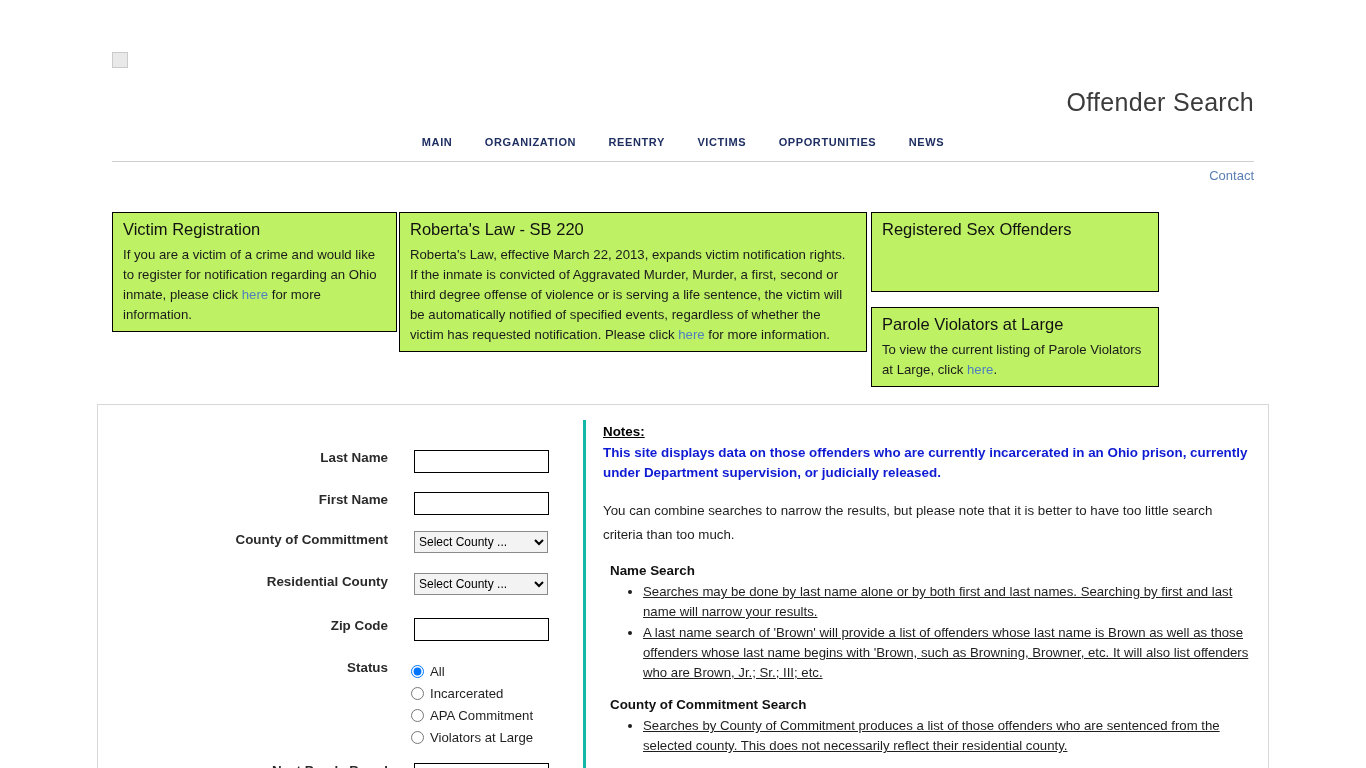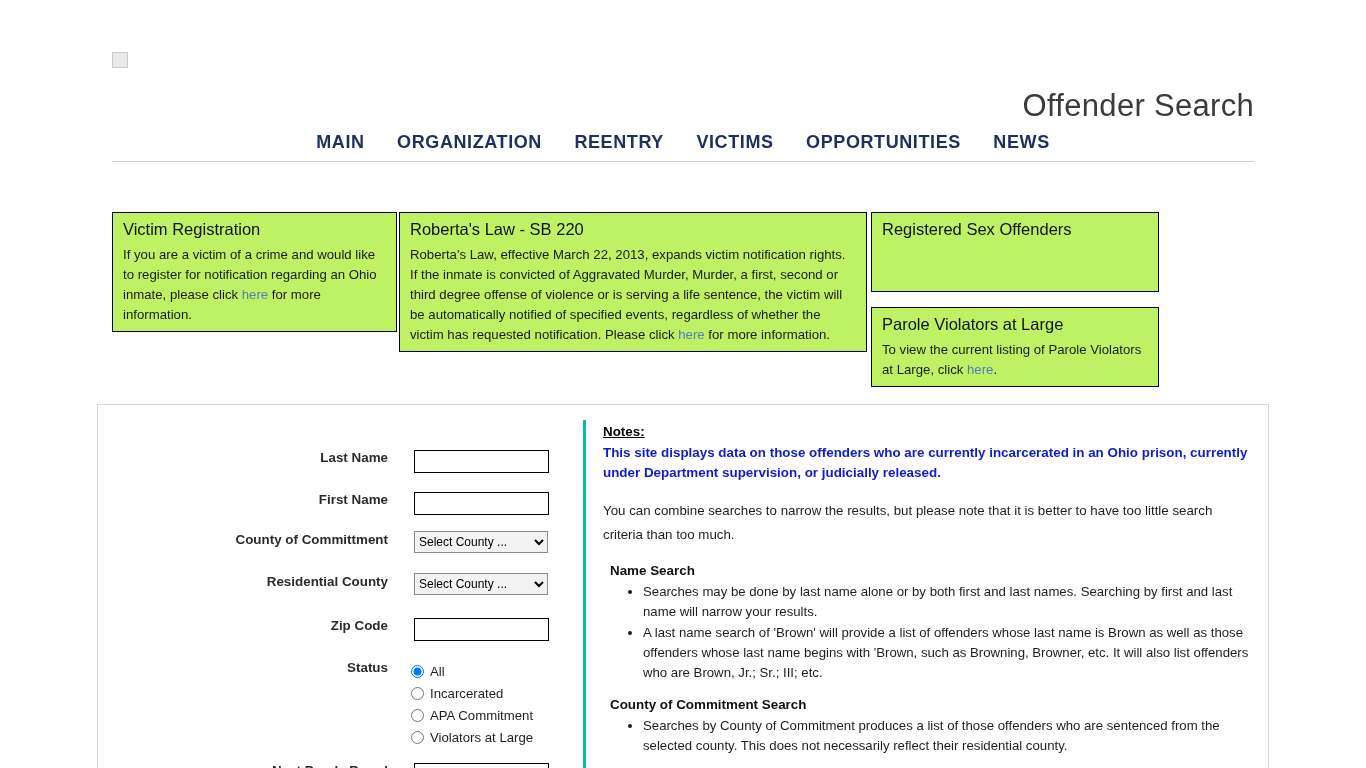--- a/index.html
+++ b/index.html
@@ -37,36 +37,36 @@
     color: #7a7a7a;
     font-size: 10px;
     line-height: 14px;
     text-align: center;
     overflow: hidden;
   }
   .site-title {
     position: absolute;
     right: 0px;
     top: 48px;
-    font-size: 31px;
+    font-size: 25px;
     color: #3b3b3b;
     letter-spacing: 0.3px;
     white-space: nowrap;
   }
   .navbar {
     position: absolute;
     left: 0;
     top: 92px;
     width: 1142px;
     text-align: center;
   }
   .navbar a {
     display: inline-block;
     margin: 0 14px;
-    font-size: 18px;
+    font-size: 11px;
     font-weight: bold;
     letter-spacing: 0.6px;
     color: #1f2f62;
     text-decoration: none;
     text-align: right;
   }
   .contact-row {
     position: absolute;
     left: 112px;
     top: 166px;
@@ -204,20 +204,21 @@
   }
   .notes-col ul {
     margin: 0 0 14px 0;
     padding-left: 40px;
   }
   .notes-col li {
     font-size: 13.2px;
     color: #1e1e1e;
     line-height: 20px;
     margin-bottom: 1px;
+    text-decoration: underline;
   }
 </style>
 </head>
 <body>
 
 <div class="page">
 
   <div class="header">
     <div class="logo-broken"></div>
     <div class="site-title">Offender Search</div>
@@ -225,20 +226,23 @@
     <div class="navbar">
       <a href="#">MAIN</a>
       <a href="#">ORGANIZATION</a>
       <a href="#">REENTRY</a>
       <a href="#">VICTIMS</a>
       <a href="#">OPPORTUNITIES</a>
       <a href="#">NEWS</a>
     </div>
   </div>
 
+  <div class="contact-row">
+    <a href="#">Contact</a>
+  </div>
 
   <div class="notice" id="box-victim">
     <h3>Victim Registration</h3>
     <p><span>If you are a victim of a crime and would like to register for notification regarding an Ohio inmate, please click </span><a href="#">here</a><span> for more information.</span></p>
   </div>
 
   <div class="notice" id="box-roberta">
     <h3>Roberta's Law - SB 220</h3>
     <p><span>Roberta's Law, effective March 22, 2013, expands victim notification rights. If the inmate is convicted of Aggravated Murder, Murder, a first, second or third degree offense of violence or is serving a life sentence, the victim will be automatically notified of specified events, regardless of whether the victim has requested notification. Please click </span><a href="#">here</a><span> for more information.</span></p>
   </div>

